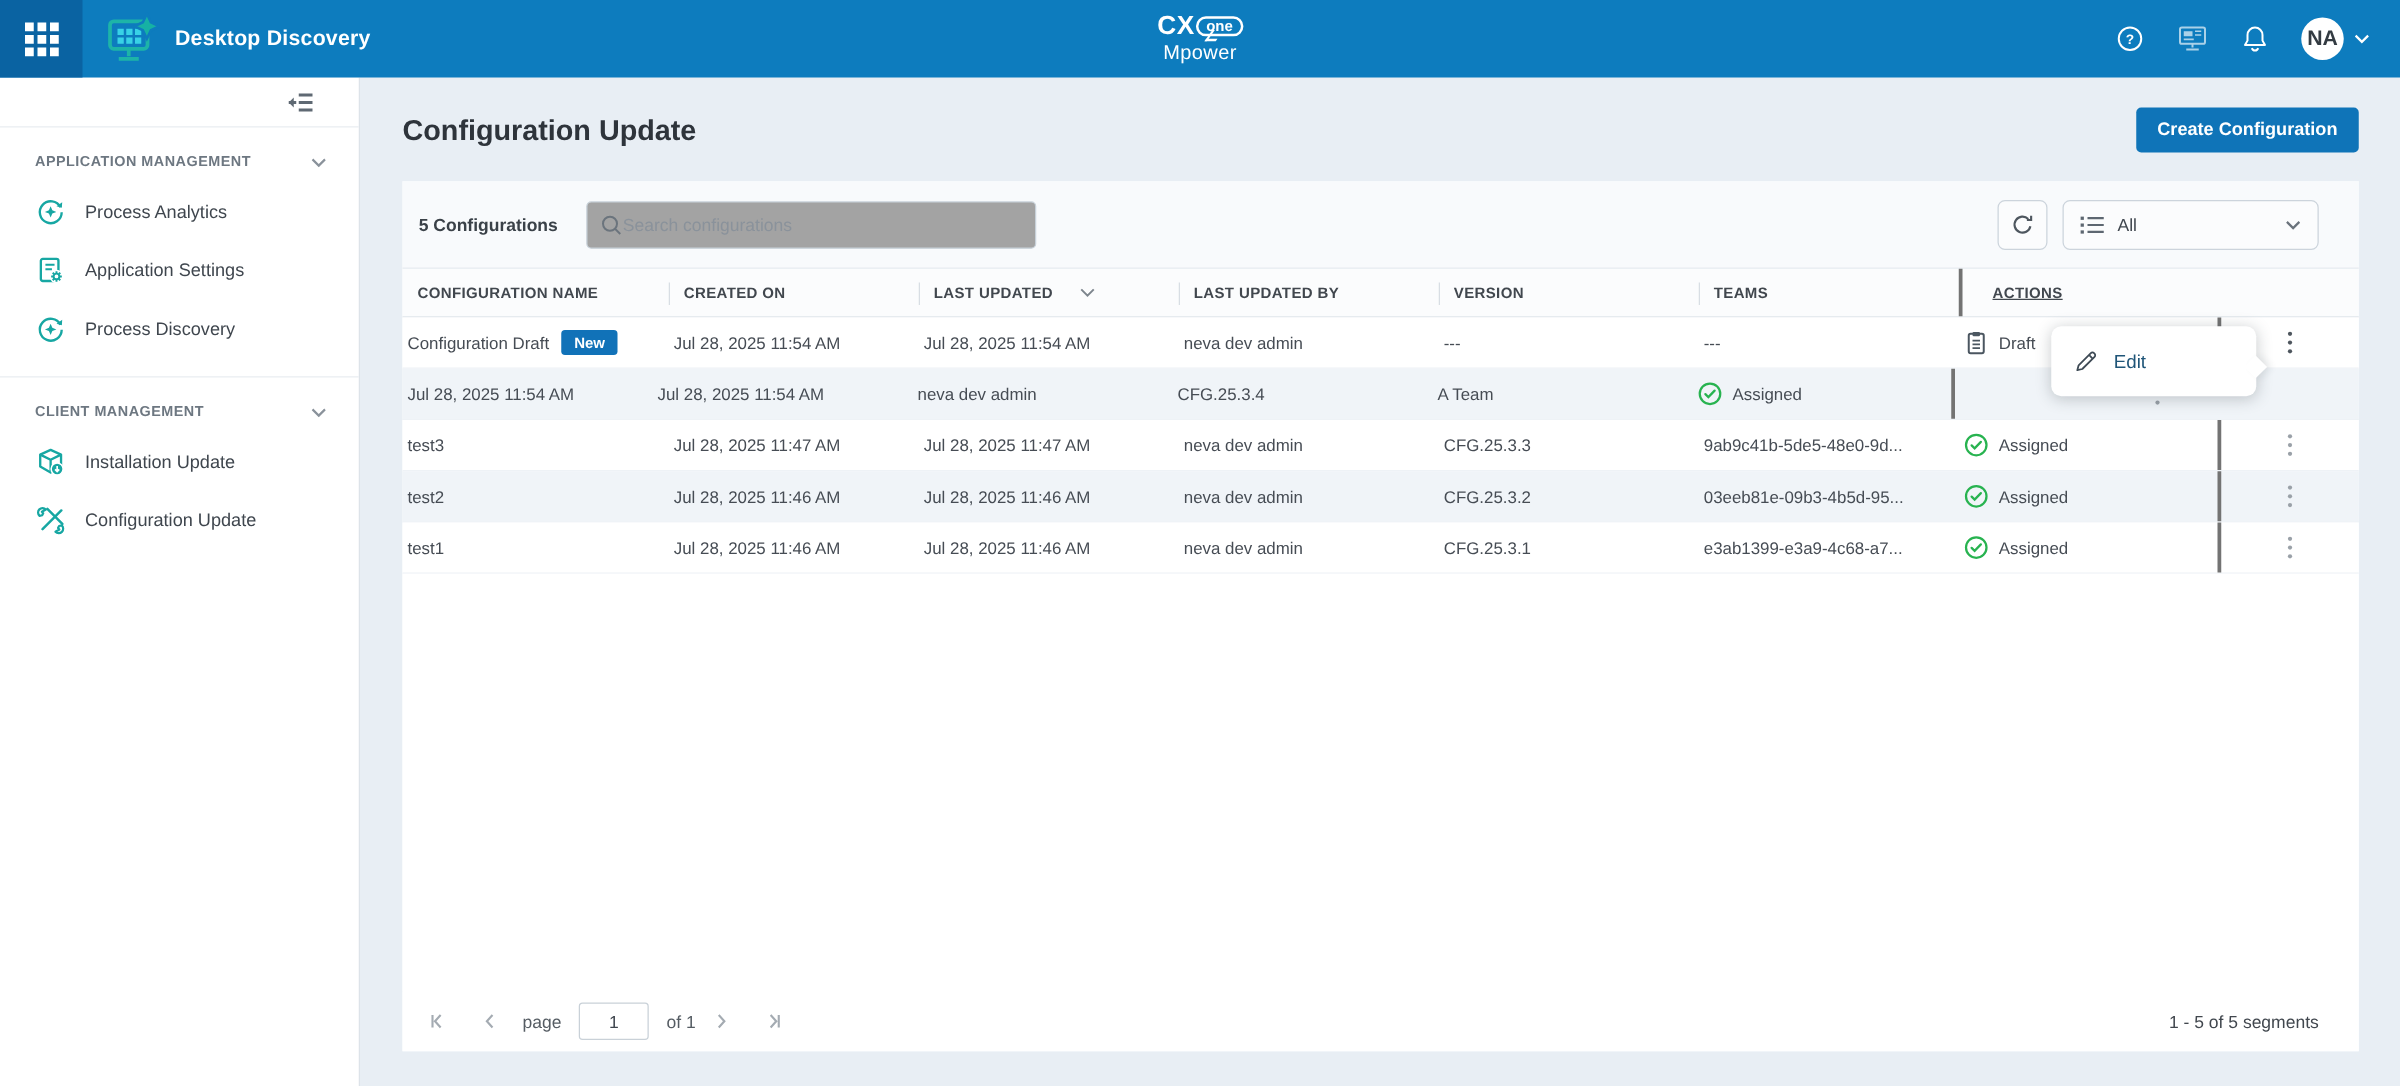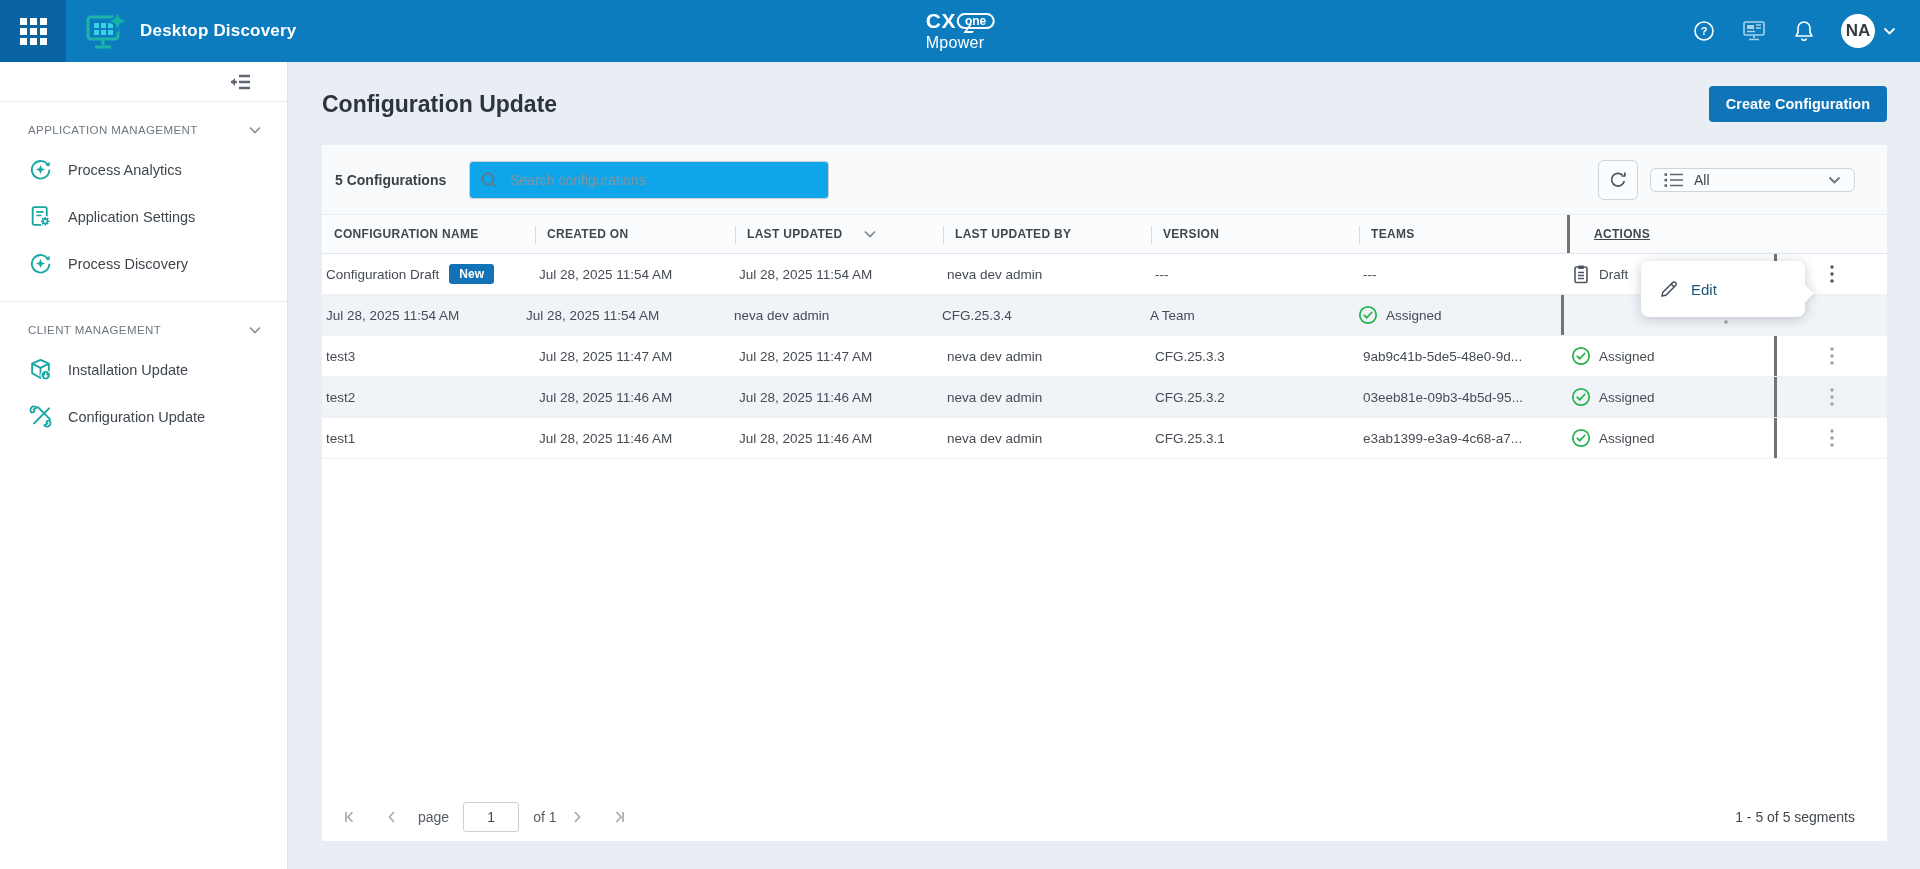--- a/index.html
+++ b/index.html
@@ -7,53 +7,53 @@
   body { font-family:"Liberation Sans", sans-serif; overflow:hidden; }
   .app { position:relative; width:1920px; height:869px; background:#e8eef4; overflow:hidden; }
 
   
   .topbar { position:absolute; top:0; left:0; right:0; height:62px; background:#0d7cbe; display:flex; align-items:center; z-index:30; }
   .waffle-btn { width:66px; height:62px; background:#0a63a2; display:flex; align-items:center; justify-content:center; cursor:pointer; flex:0 0 66px; }
   .waffle { display:grid; grid-template-columns:repeat(3,7px); grid-gap:3px; }
   .waffle span { width:7px; height:7px; background:#fff; }
   .app-logo { margin-left:16px; display:flex; align-items:center; }
   .app-title { color:#fff; font-size:17px; font-weight:bold; margin-left:12px; letter-spacing:.2px; }
-  .brand { position:absolute; left:50%; top:50%; transform:translate(-50%,-50%); color:#fff; line-height:1.05; }
+  .brand { position:absolute; left:50%; top:50%; transform:translate(-50%,-50%); color:#fff; line-height:1.05;text-align:center; }
   .brand-line1 { display:flex; align-items:center; }
   .brand-cx { font-size:21px; font-weight:bold; letter-spacing:.5px; }
   .brand-one { font-size:12px; font-weight:bold; border:2px solid #fff; border-radius:10px; padding:0 6px; margin-left:1px; position:relative; }
   .brand-one:after { content:""; position:absolute; left:8px; bottom:-6px; width:7px; height:7px; background:transparent; border-left:2px solid #fff; border-bottom:2px solid #fff; transform:skew(-35deg); }
   .brand-line2 { font-size:16px; margin-top:3px; letter-spacing:.3px; }
   .top-icons { margin-left:auto; display:flex; align-items:center; gap:26px; padding-right:24px; }
   .top-icon { display:flex; align-items:center; cursor:pointer; }
   .avatar { width:34px; height:34px; border-radius:50%; background:#fff; color:#333b42; font-size:17px; font-weight:bold; display:flex; align-items:center; justify-content:center; }
   .avatar-wrap { display:flex; align-items:center; gap:8px; cursor:pointer; }
 
   
   .sidebar { position:absolute; top:62px; left:0; bottom:0; width:288px; background:#fff; border-right:1px solid #dde3e9; z-index:20; }
   .collapse-row { height:40px; display:flex; align-items:center; justify-content:flex-end; padding-right:34px; border-bottom:1px solid #e9edf1; }
-  .section-header { display:flex; align-items:center; justify-content:space-between; padding:22px 26px 10px 28px; color:#6d7781; font-size:11.5px; font-weight:normal; letter-spacing:.4px; cursor:pointer; }
+  .section-header { display:flex; align-items:center; justify-content:space-between; padding:22px 26px 10px 28px; color:#6d7781; font-size:11.5px; font-weight:bold; letter-spacing:.4px; cursor:pointer; }
   .side-item { display:flex; align-items:center; gap:15px; padding:11px 28px; font-size:14.5px; color:#3f464e; cursor:pointer; }
   .side-divider { border-top:1px solid #e9edf1; margin-top:14px; }
 
   
   .main { position:absolute; left:288px; top:62px; right:0; bottom:0; }
   .page-head { display:flex; align-items:center; justify-content:space-between; padding:24px 33px 0 34px; }
   .page-title { font-size:23px; font-weight:bold; color:#2e343b; }
   .create-btn { background:#0f74b8; border:none; color:#fff; font-family:inherit; font-size:14.5px; font-weight:bold; padding:10px 17px; border-radius:4px; cursor:pointer; }
 
   .card { position:absolute; left:34px; right:33px; top:83px; bottom:28px; background:#fcfdfe; display:flex; flex-direction:column; }
   .toolbar { display:flex; align-items:center; padding:15px 32px 14px 13px; background:#f8fafc; }
   .count-label { font-size:14px; font-weight:bold; color:#3a4148; margin-right:23px; }
-  .search-box { width:360px; height:38px; background:#0ea5e9; border:1px solid #c8d1d9; border-radius:4px; display:flex; align-items:center; padding:0 10px; gap:12px; }
+  .search-box { width:360px; height:38px; background:#a3a3a3; border:1px solid #c8d1d9; border-radius:4px; display:flex; align-items:center; padding:0 10px; gap:0; }
   .search-box input { border:none; outline:none; flex:1; font-family:inherit; font-size:14px; color:#3f464e; background:transparent; }
   .search-box input::placeholder { color:#8a929b; }
   .toolbar-spacer { flex:1; }
   .refresh-btn { width:40px; height:40px; border:1px solid #ccd4dc; border-radius:6px; background:#fbfcfd; display:flex; align-items:center; justify-content:center; cursor:pointer; }
-  .filter-select { width:205px; height:24px; margin-left:12px; border:1px solid #ccd4dc; border-radius:6px; background:#fbfcfd; display:flex; align-items:center; padding:0 13px; gap:10px; cursor:pointer; }
+  .filter-select { width:205px; height:40px; margin-left:12px; border:1px solid #ccd4dc; border-radius:6px; background:#fbfcfd; display:flex; align-items:center; padding:0 13px; gap:10px; cursor:pointer; }
   .filter-value { font-size:14px; color:#3f464e; }
   .filter-chevron { margin-left:auto; display:flex; }
 
   
   .table { display:flex; flex-direction:column; flex:1; }
   .thead { display:flex; height:40px; align-items:center; background:#fbfcfd; border-top:1px solid #e5eaef; border-bottom:1px solid #dfe5ea; font-size:12px; font-weight:bold; color:#41474e; letter-spacing:.3px; }
   .th { padding-left:12px; position:relative; display:flex; align-items:center; cursor:pointer; height:100%; }
   .th.sep:before { content:""; position:absolute; left:0; top:11px; height:18px; width:1px; background:#d8dee4; }
   .tr { display:flex; height:41px; align-items:center; font-size:13.5px; color:#464c54; background:#fff; border-bottom:1px solid #eef2f6; }
   .tr:nth-child(even) { background:#f0f4f8; }

